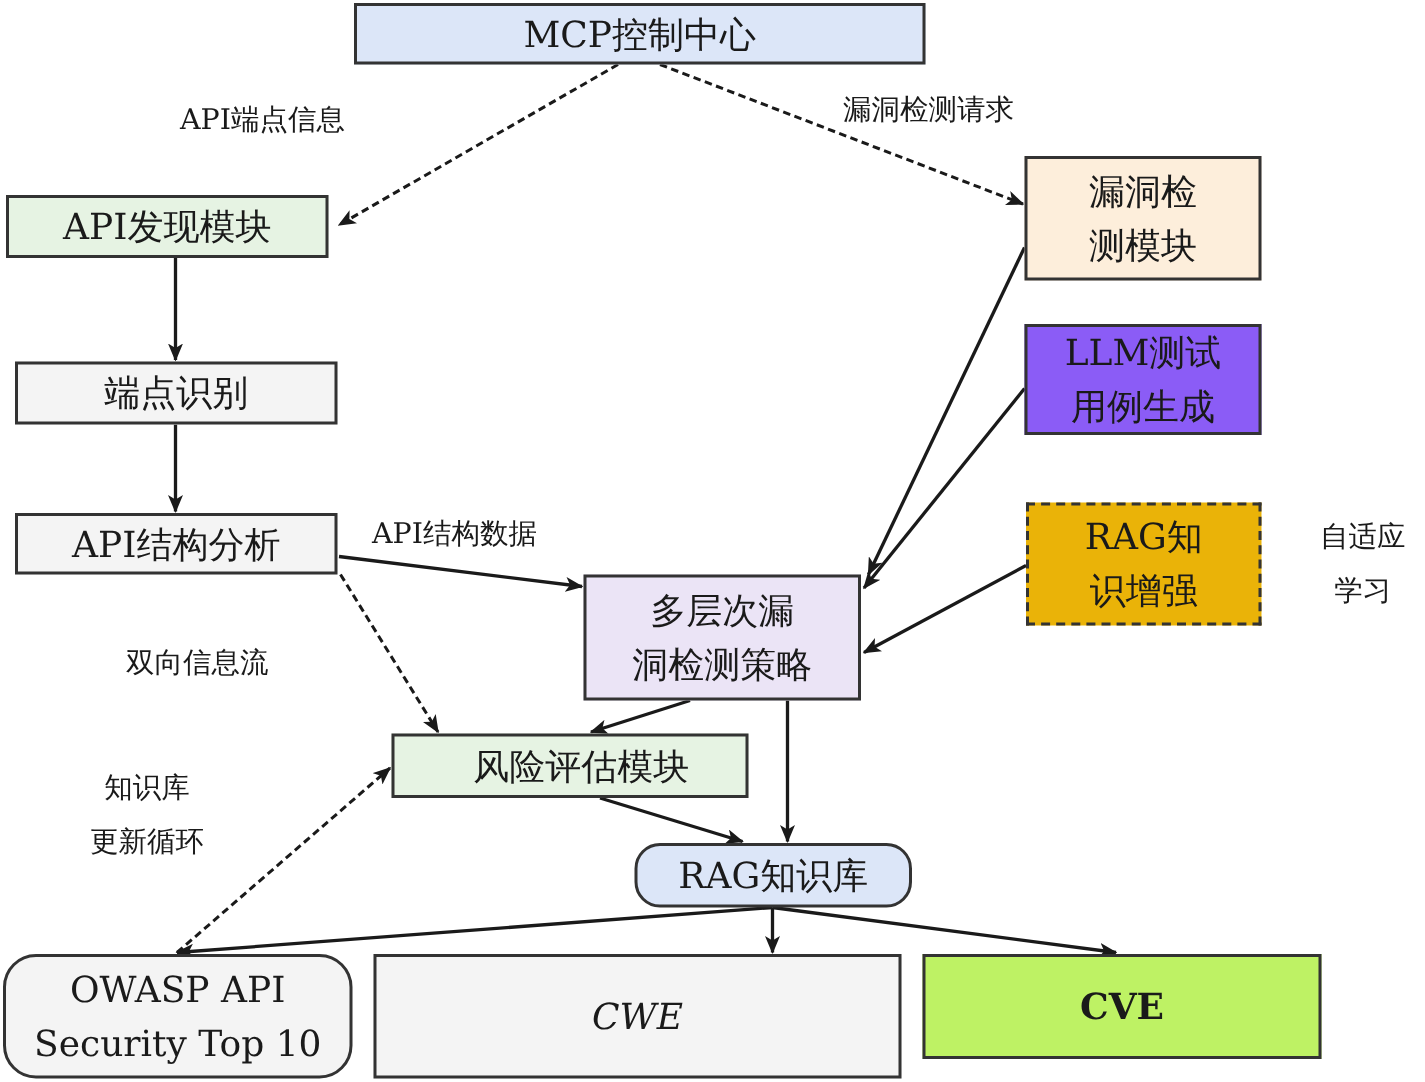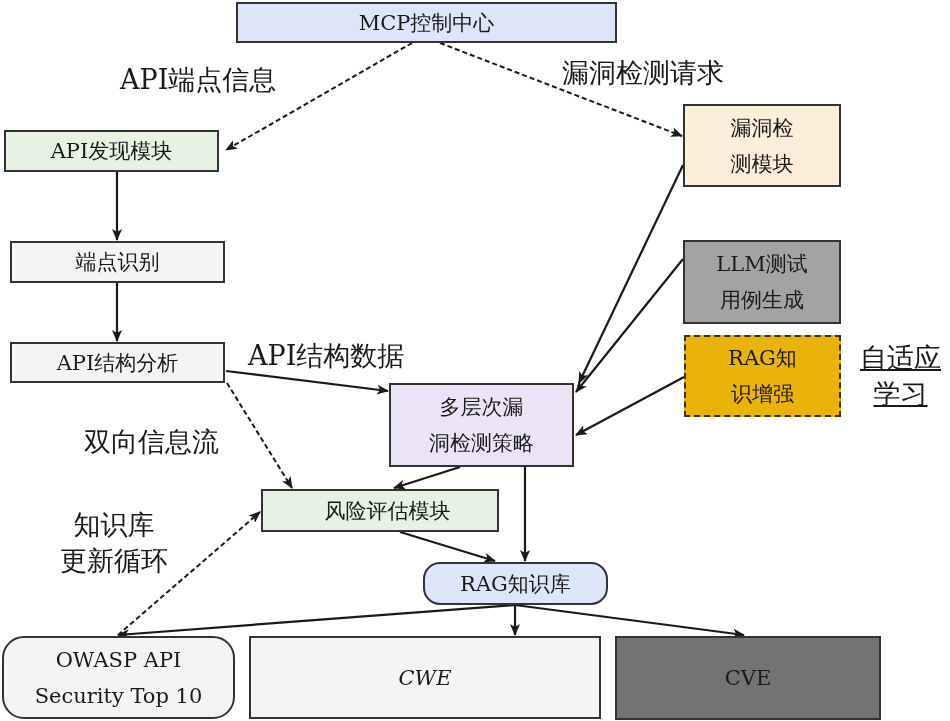--- a/index.html
+++ b/index.html
@@ -1,23 +1,23 @@
 <!DOCTYPE html>
 <html><head>
 <meta charset="utf-8">
 <style>
   html, body { margin: 0; padding: 0; background: #ffffff; }
   body { width: 950px; height: 721px; position: relative; overflow: hidden;
          font-family: "DejaVu Serif", "Liberation Serif", serif; color: #1a1a1a; }
   #canvas { position: absolute; left: 0; top: 0; width: 950px; height: 721px; }
   .box { position: absolute; box-sizing: border-box; border: 2px solid #333;
          display: flex; align-items: center; justify-content: center; text-align: center;
-         font-size: 21px; line-height: 36px; white-space: pre-line; background: #f4f4f4; }
+         font-size: 24px; line-height: 36px; white-space: pre-line; background: #f4f4f4; }
   .box.dashed { border-style: dashed; }
-  .label { position: absolute; font-size: 27px; line-height: 36px; white-space: pre-line; text-align: center; }
+  .label { position: absolute; font-size: 19px; line-height: 36px; white-space: pre-line; text-align: center; }
 </style>
 </head>
 <body>
 
 <svg id="canvas" width="950" height="721" viewBox="0 0 950 721">
   <defs>
     <marker id="arrow" viewBox="0 0 12 10" refX="11" refY="5" markerWidth="12" markerHeight="10" markerUnits="userSpaceOnUse" orient="auto">
       <path d="M0,0 L12,5 L0,10 L3,5 Z" fill="#1a1a1a"></path>
     </marker>
   </defs>
@@ -43,42 +43,42 @@
 
 <div class="box" style="left: 236px; top: 2px; width: 381px; height: 41px; background: rgb(220, 230, 248);">MCP控制中心</div>
 
 <div class="box" style="left: 4px; top: 130px; width: 215px; height: 42px; background: rgb(230, 243, 227);">API发现模块</div>
 
 <div class="box" style="left: 683px; top: 104px; width: 158px; height: 83px; background: rgb(253, 238, 219);">漏洞检
 测模块</div>
 
 <div class="box" style="left: 10px; top: 241px; width: 215px; height: 42px; background: rgb(244, 244, 244); text-align: right;">端点识别</div>
 
-<div class="box" style="left: 683px; top: 216px; width: 158px; height: 84px; background: #a3a3a3; margin-top: 24px;">LLM测试
+<div class="box" style="left: 683px; top: 216px; width: 158px; height: 74px; background: #8b5cf6;">LLM测试
 用例生成</div>
 
 <div class="box" style="left: 10px; top: 342px; width: 215px; height: 41px; background: rgb(244, 244, 244);">API结构分析</div>
 
 <div class="box dashed" style="left: 684px; top: 335px; width: 157px; height: 82px; background: #eab308;">RAG知
 识增强</div>
 
 <div class="box" style="left: 389px; top: 383px; width: 185px; height: 84px; background: rgb(235, 228, 246);">多层次漏
 洞检测策略</div>
 
 <div class="box" style="left: 261px; top: 489px; width: 238px; height: 43px; background: rgb(230, 243, 227); padding-left: 15px;">风险评估模块</div>
 
 <div class="box" style="left: 423px; top: 562px; width: 185px; height: 43px; background: rgb(220, 230, 248); border-radius: 17px;">RAG知识库</div>
 
 <div class="box" style="left: 2px; top: 636px; width: 233px; height: 83px; background: rgb(244, 244, 244); border-radius: 22px;">OWASP API
 Security Top 10</div>
 
 <div class="box" style="left: 249px; top: 636px; width: 352px; height: 83px; background: rgb(244, 244, 244); font-style: italic;">CWE</div>
 
-<div class="box" style="left: 615px; top: 636px; width: 266px; height: 84px; background: #737373;">CVE</div>
+<div class="box" style="left: 615px; top: 636px; width: 266px; height: 70px; background: #bef264; font-weight: bold;">CVE</div>
 
 <div class="label" style="left:120px;top:62px;">API端点信息</div>
 <div class="label" style="left:562px;top:55px;">漏洞检测请求</div>
 <div class="label" style="left:248px;top:338px;">API结构数据</div>
 <div class="label" style="left:84px;top:424px;">双向信息流</div>
 <div class="label" style="left:60px;top:507px;">知识库
 更新循环</div>
-<div class="label" style="left:860px;top:340px;text-decoration:underline;">自适应
+<div class="label" style="left:880px;top:340px;">自适应
 学习</div>
 
 </body></html>

